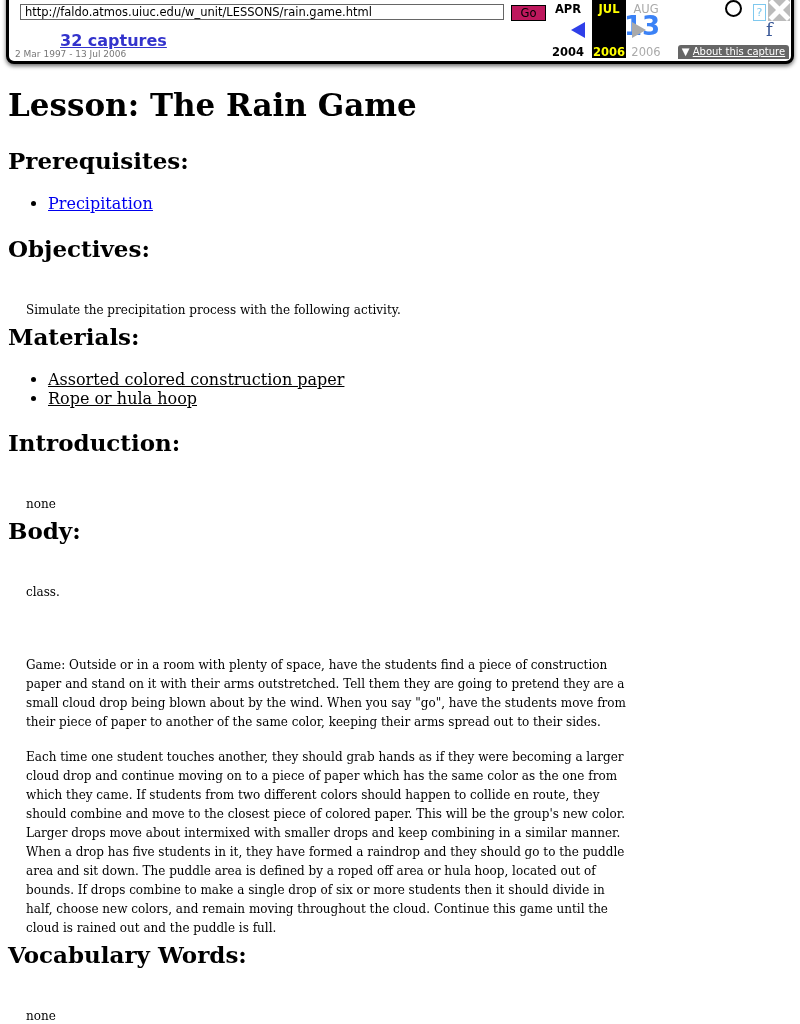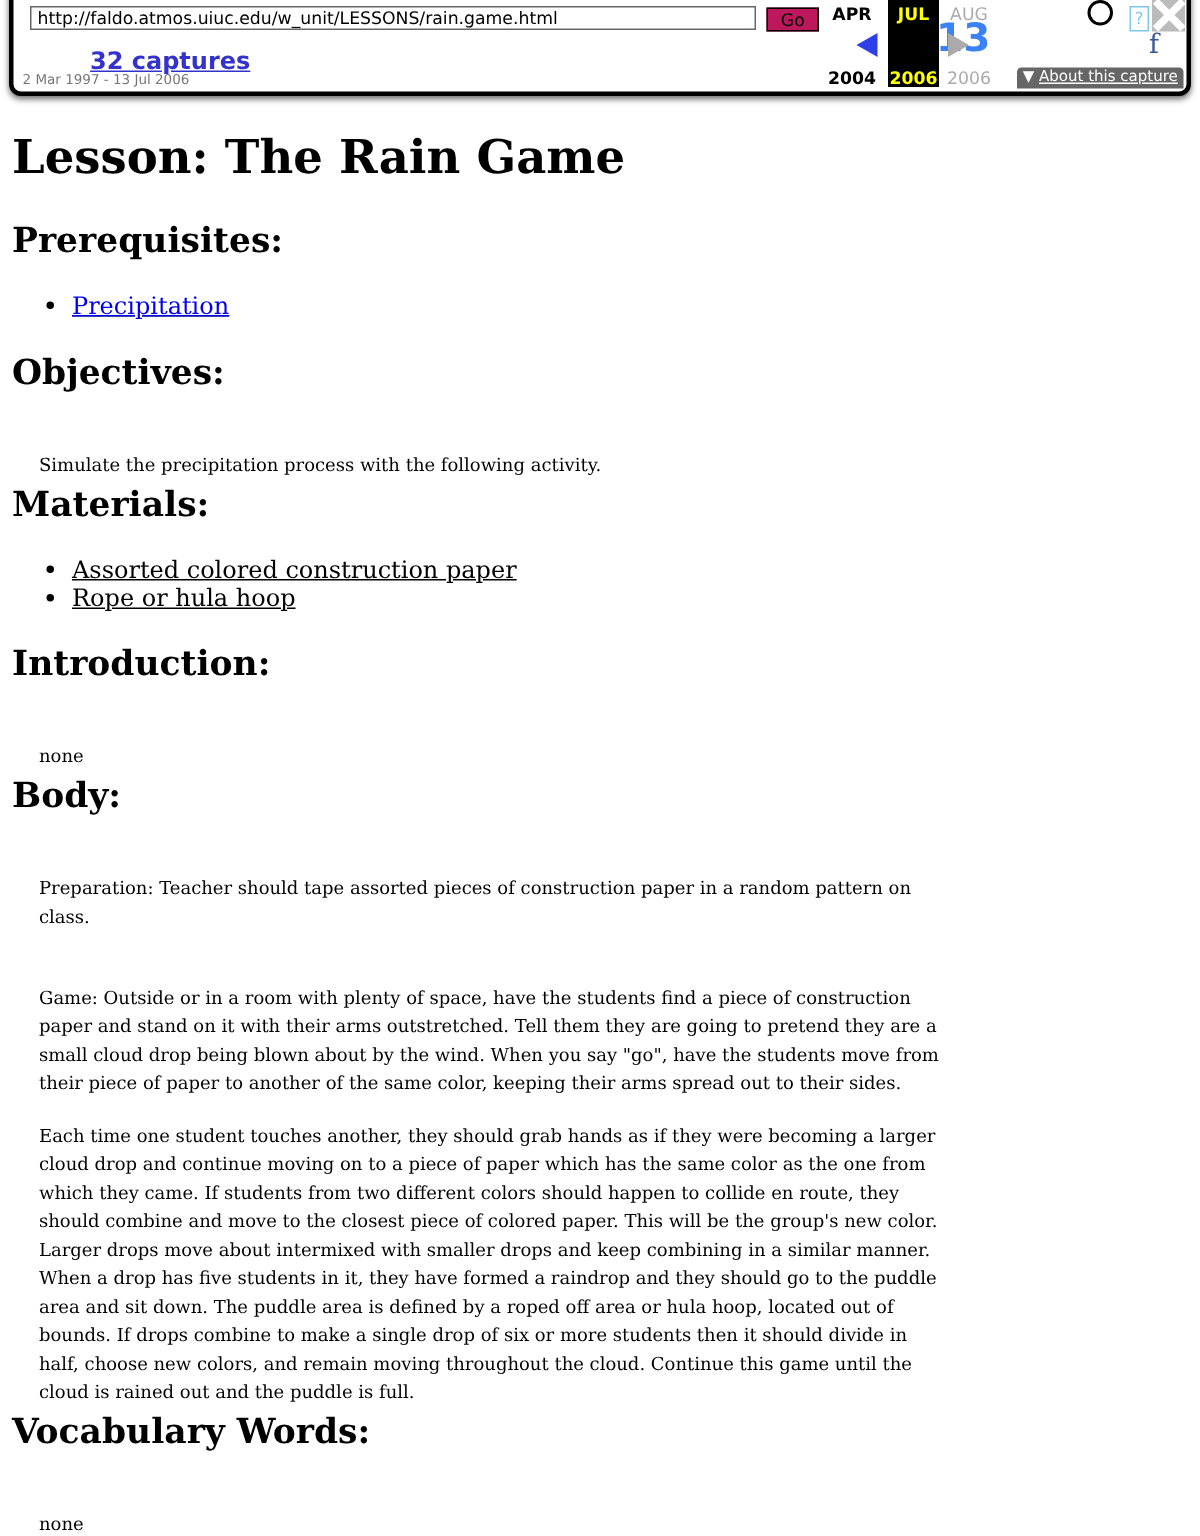--- a/index.html
+++ b/index.html
@@ -153,21 +153,20 @@
     <li>Assorted colored construction paper</li>
     <li>Rope or hula hoop</li>
   </ul>
 
   <h2 style="top:429px">Introduction:</h2>
   <div class="p" style="top:477px">none</div>
 
   <h2 style="top:517px">Body:</h2>
 
   <div class="p" style="top:565px">
-    <span class="line">Preparation: Teacher should tape assorted pieces of construction paper in a random pattern on</span>
     <span class="line">class.</span>
   </div>
 
   <div class="p" style="top:638px">
     <span class="line">Game: Outside or in a room with plenty of space, have the students find a piece of construction</span>
     <span class="line">paper and stand on it with their arms outstretched. Tell them they are going to pretend they are a</span>
     <span class="line">small cloud drop being blown about by the wind. When you say "go", have the students move from</span>
     <span class="line">their piece of paper to another of the same color, keeping their arms spread out to their sides.</span>
   </div>
 

